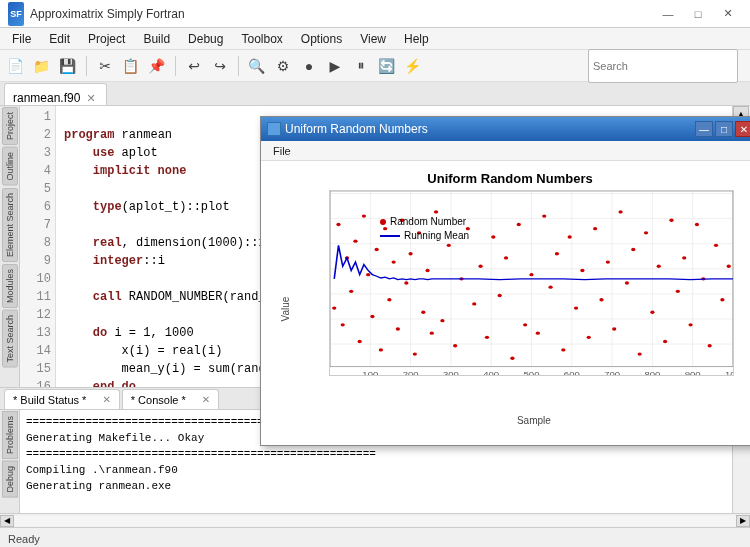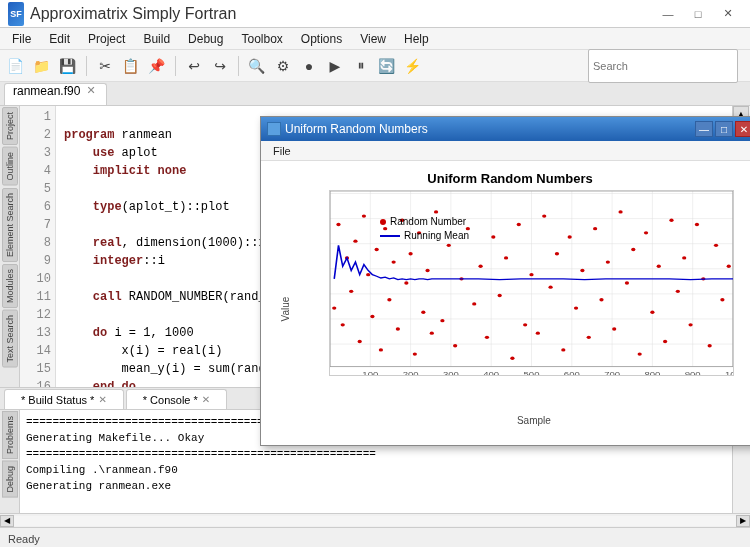--- a/index.html
+++ b/index.html
@@ -29,21 +29,21 @@
       gap: 6px;
     }
     #app-icon {
       width: 16px; height: 24px;
       background: linear-gradient(135deg, #2060c0, #4090e0);
       border-radius: 2px;
       display: flex; align-items: center; justify-content: center;
       color: white; font-size: 9px; font-weight: bold;
     }
     #title-text {
-      font-size: 16px;
+      font-size: 12px;
       color: #333;
     }
     #window-controls {
       display: flex;
       gap: 2px;
     }
     .win-btn {
       width: 28px; height: 20px;
       background: transparent;
       border: none;
@@ -122,21 +122,21 @@
       padding: 0 4px;
     }
     .file-tab {
       height: 22px;
       padding: 0 8px;
       background: white;
       border: 1px solid #ccc;
       border-bottom: none;
       font-size: 12px;
       display: flex;
-      align-items: flex-start;
+      align-items: flex-end;
       gap: 4px;
       cursor: pointer;
       border-radius: 3px 3px 0 0;
       margin-right: 2px;
     }
     .file-tab .tab-close {
       font-size: 11px;
       color: #888;
       cursor: pointer;
       padding: 0 2px;
@@ -199,23 +199,23 @@
     #bottom-tab-bar {
       height: 22px;
       background: #e8e8e8;
       border-bottom: 1px solid #ccc;
       display: flex;
       align-items: flex-end;
       padding: 0 4px;
     }
     .bottom-tab {
       height: 20px;
-      padding: 0 16px;
+      padding: 0 8px;
       font-size: 11px;
-      display: flex; align-items: center; gap: 4px;
+      display: flex; align-items: center; gap: 16px;
       cursor: pointer;
       background: white;
       border: 1px solid #ccc;
       border-bottom: none;
       border-radius: 3px 3px 0 0;
       margin-right: 2px;
     }
     .bottom-tab .tab-close {
       font-size: 10px; color: #888; cursor: pointer;
     }

